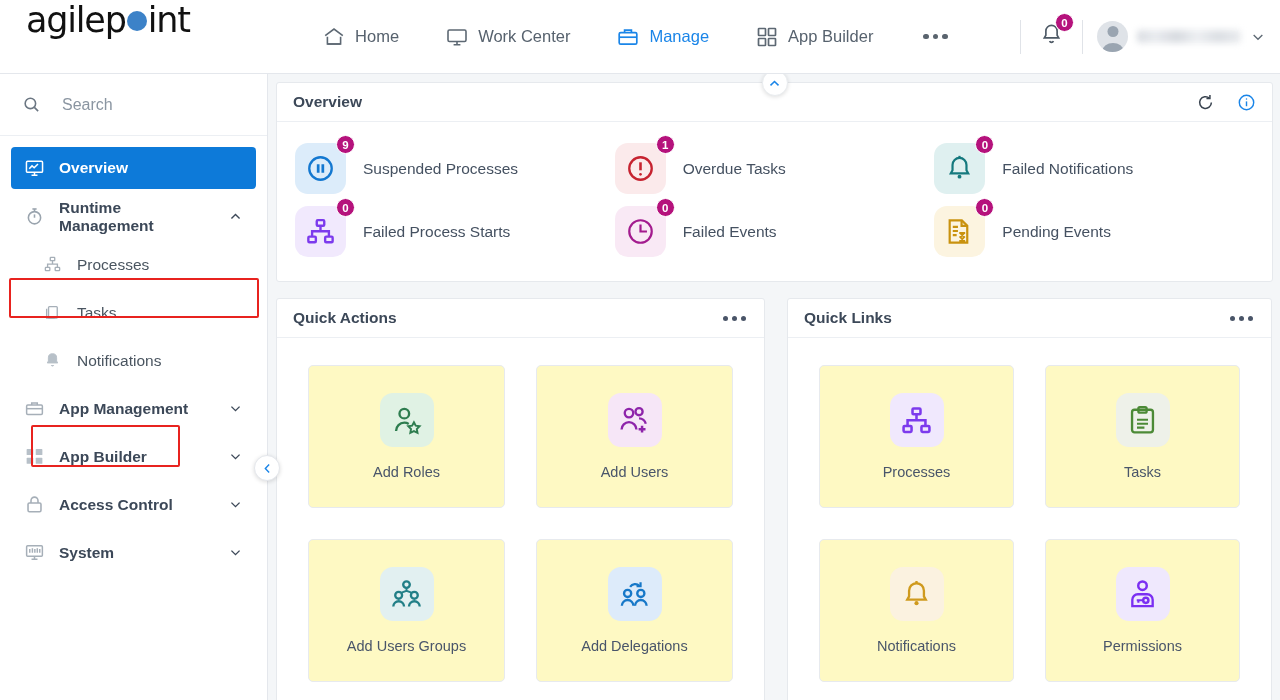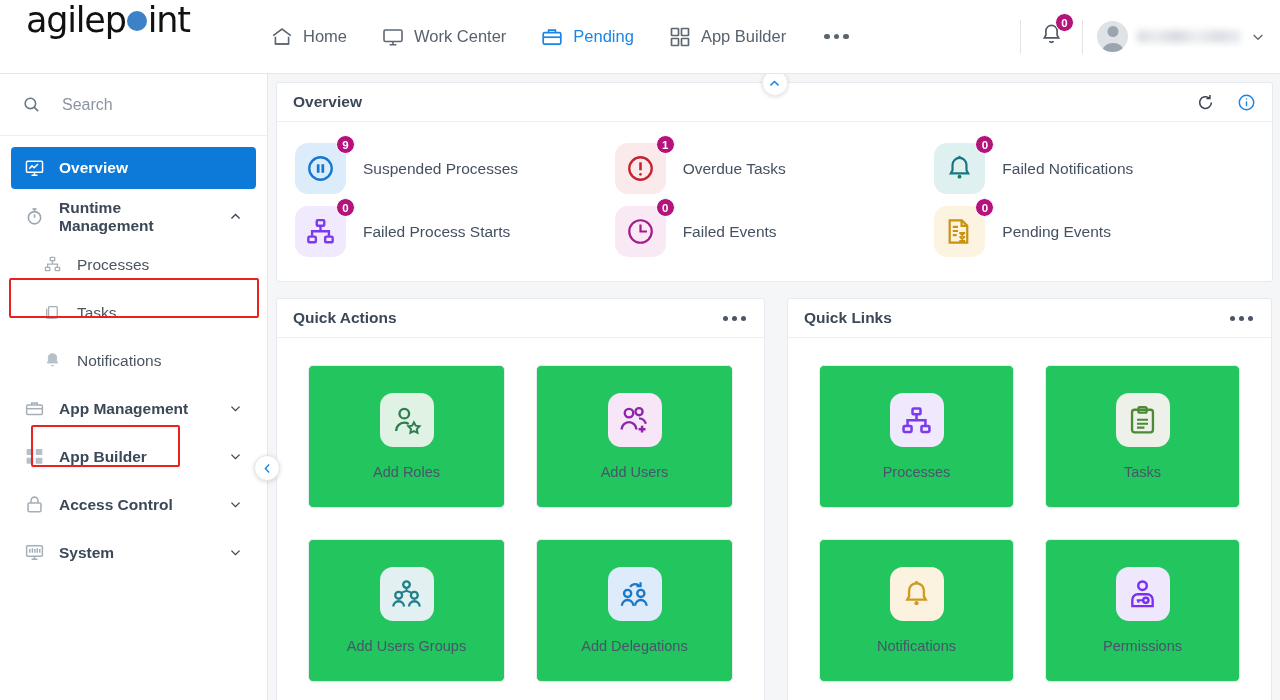--- a/index.html
+++ b/index.html
@@ -28,21 +28,21 @@
     font-family: "DejaVu Sans", sans-serif;
     font-size: 35px; font-weight: 400; letter-spacing: -1.2px;
     color: #111111; display: flex; align-items: baseline;
   }
   .logo .dot {
     display: inline-block; width: 20px; height: 20px;
     background: #3c82c8; border-radius: 50%;
     margin: 0 1px; position: relative; top: -1px;
   }
 
-  .topnav { flex: 1; display: flex; align-items: center; justify-content: flex-start; gap: 30px; }
+  .topnav { flex: 1; display: flex; align-items: center; justify-content: center; gap: 42px; }
   .topnav-item {
     display: flex; align-items: center; gap: 9px;
     font-size: 16.5px; color: #57626e; cursor: pointer;
     padding: 4px 2px;
   }
   .topnav-item.active { color: #1a85e8; }
   .topnav-item .ic { width: 24px; height: 24px; display: block; }
   .topnav-dots {
     display: flex; gap: 4px; align-items: center; cursor: pointer; padding: 6px;
   }
@@ -167,21 +167,21 @@
 
   .bottom-row { display: flex; gap: 22px; padding: 16px 7px 0 8px; }
   .qa-panel { width: 489px; border-radius: 3px; }
   .ql-panel { width: 485px; border-radius: 3px; }
   .tiles {
     display: grid; grid-template-columns: 1fr 1fr;
     gap: 31px; padding: 27px 31px 20px 31px;
   }
   .tile {
     height: 143px; border: 1px solid #e7eaee; border-radius: 5px;
-    background: #22c55e; display: flex; flex-direction: column;
+    background: #fef9c3; display: flex; flex-direction: column;
     align-items: center; justify-content: center; gap: 17px; cursor: pointer;
   }
   .tile-icon {
     width: 54px; height: 54px; border-radius: 13px;
     display: flex; align-items: center; justify-content: center;
   }
   .tile-label { font-size: 14.5px; color: #49556a; }
 </style>
 </head>
 <body>
@@ -212,21 +212,21 @@
             <path d="M12 16.5v3.2M8.6 19.7h6.8"></path>
         </svg>
         <span>Work Center</span>
       </div>
       <div class="topnav-item active">
         <svg class="ic" viewBox="0 0 24 24" fill="none" stroke="#1a85e8" stroke-width="1.7">
           <rect x="3.2" y="7.6" width="17.6" height="11.6" rx="1.5"></rect>
             <path d="M8.6 7.6V5.2h6.8v2.4"></path>
             <path d="M3.2 12.2h17.6"></path>
         </svg>
-        <span>Pending</span>
+        <span>Manage</span>
       </div>
       <div class="topnav-item">
         <svg class="ic" viewBox="0 0 24 24" fill="none" stroke="#5d6873" stroke-width="1.7">
           <rect x="3.5" y="3.5" width="7" height="7" rx=".6"></rect>
             <rect x="13.5" y="3.5" width="7" height="7" rx=".6"></rect>
           <rect x="3.5" y="13.5" width="7" height="7" rx=".6"></rect>
             <rect x="13.5" y="13.5" width="7" height="7" rx=".6"></rect>
         </svg>
         <span>App Builder</span>
       </div>

